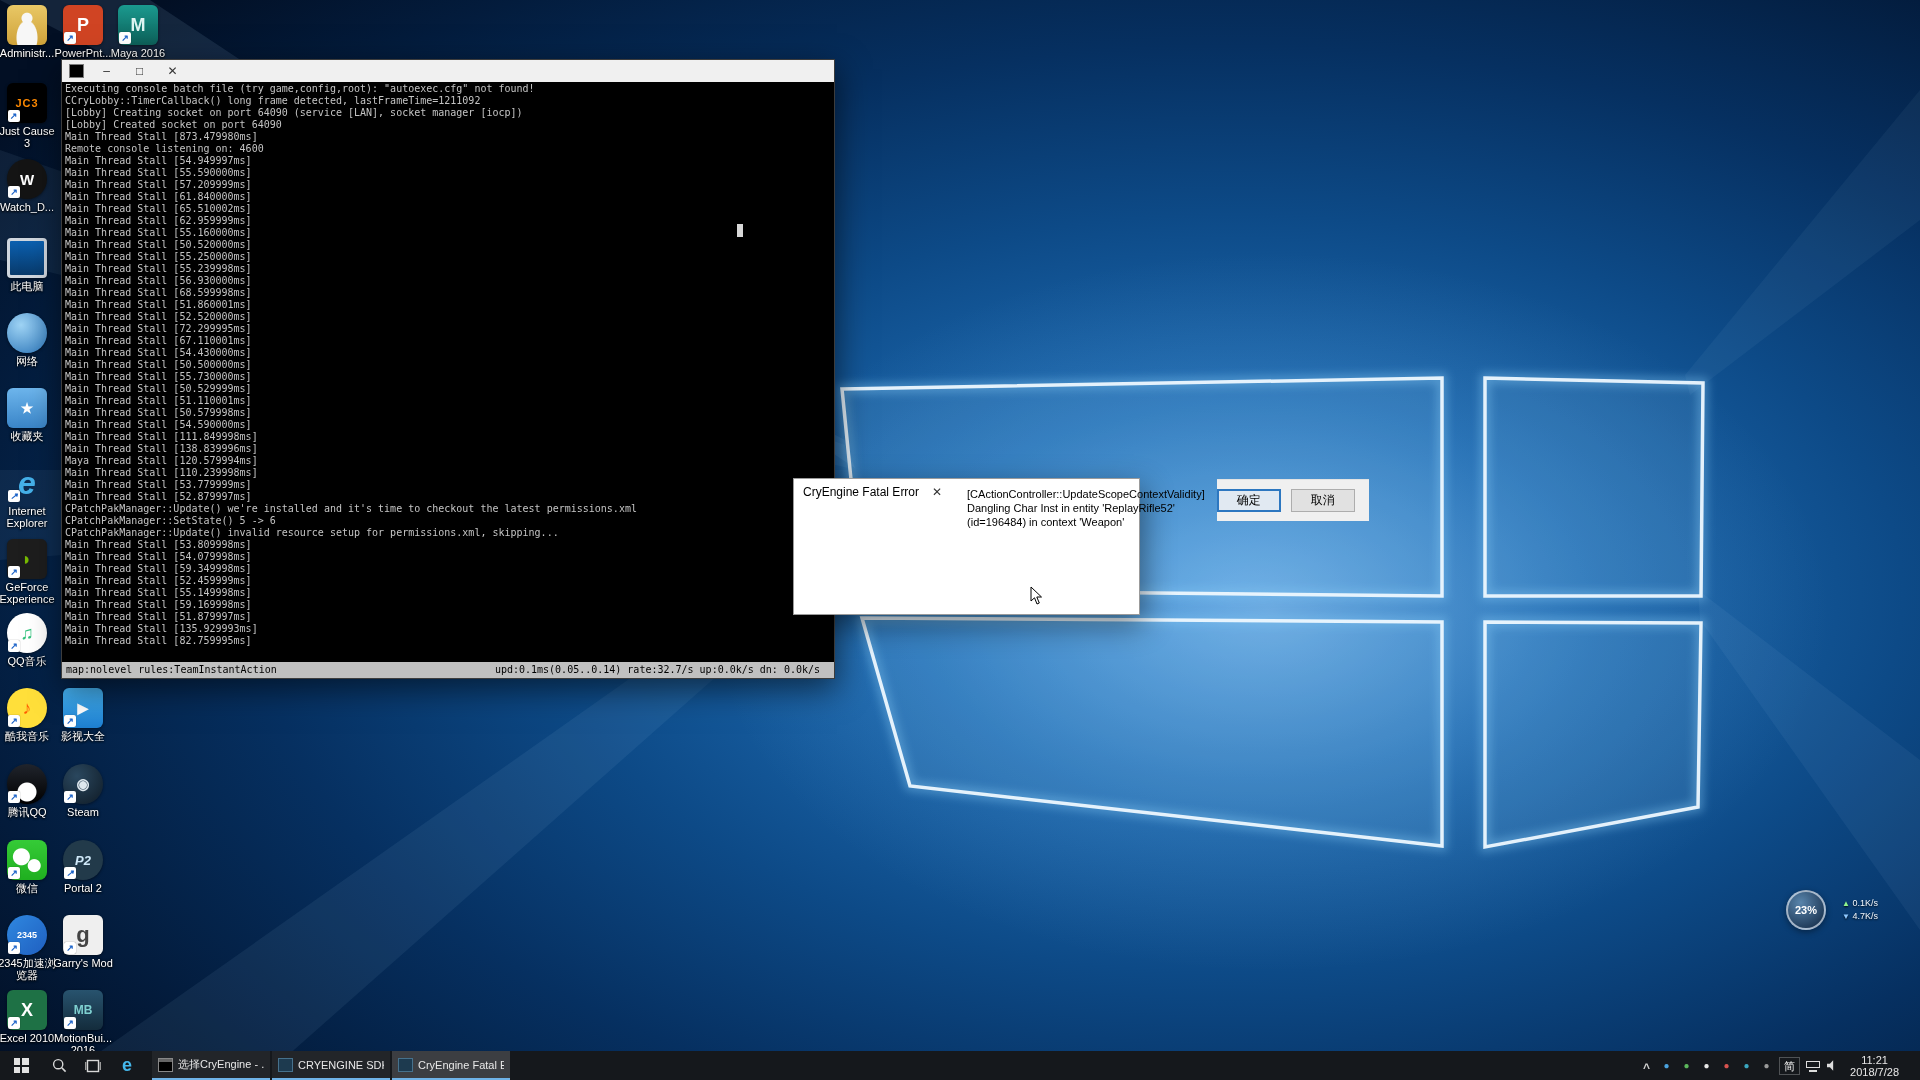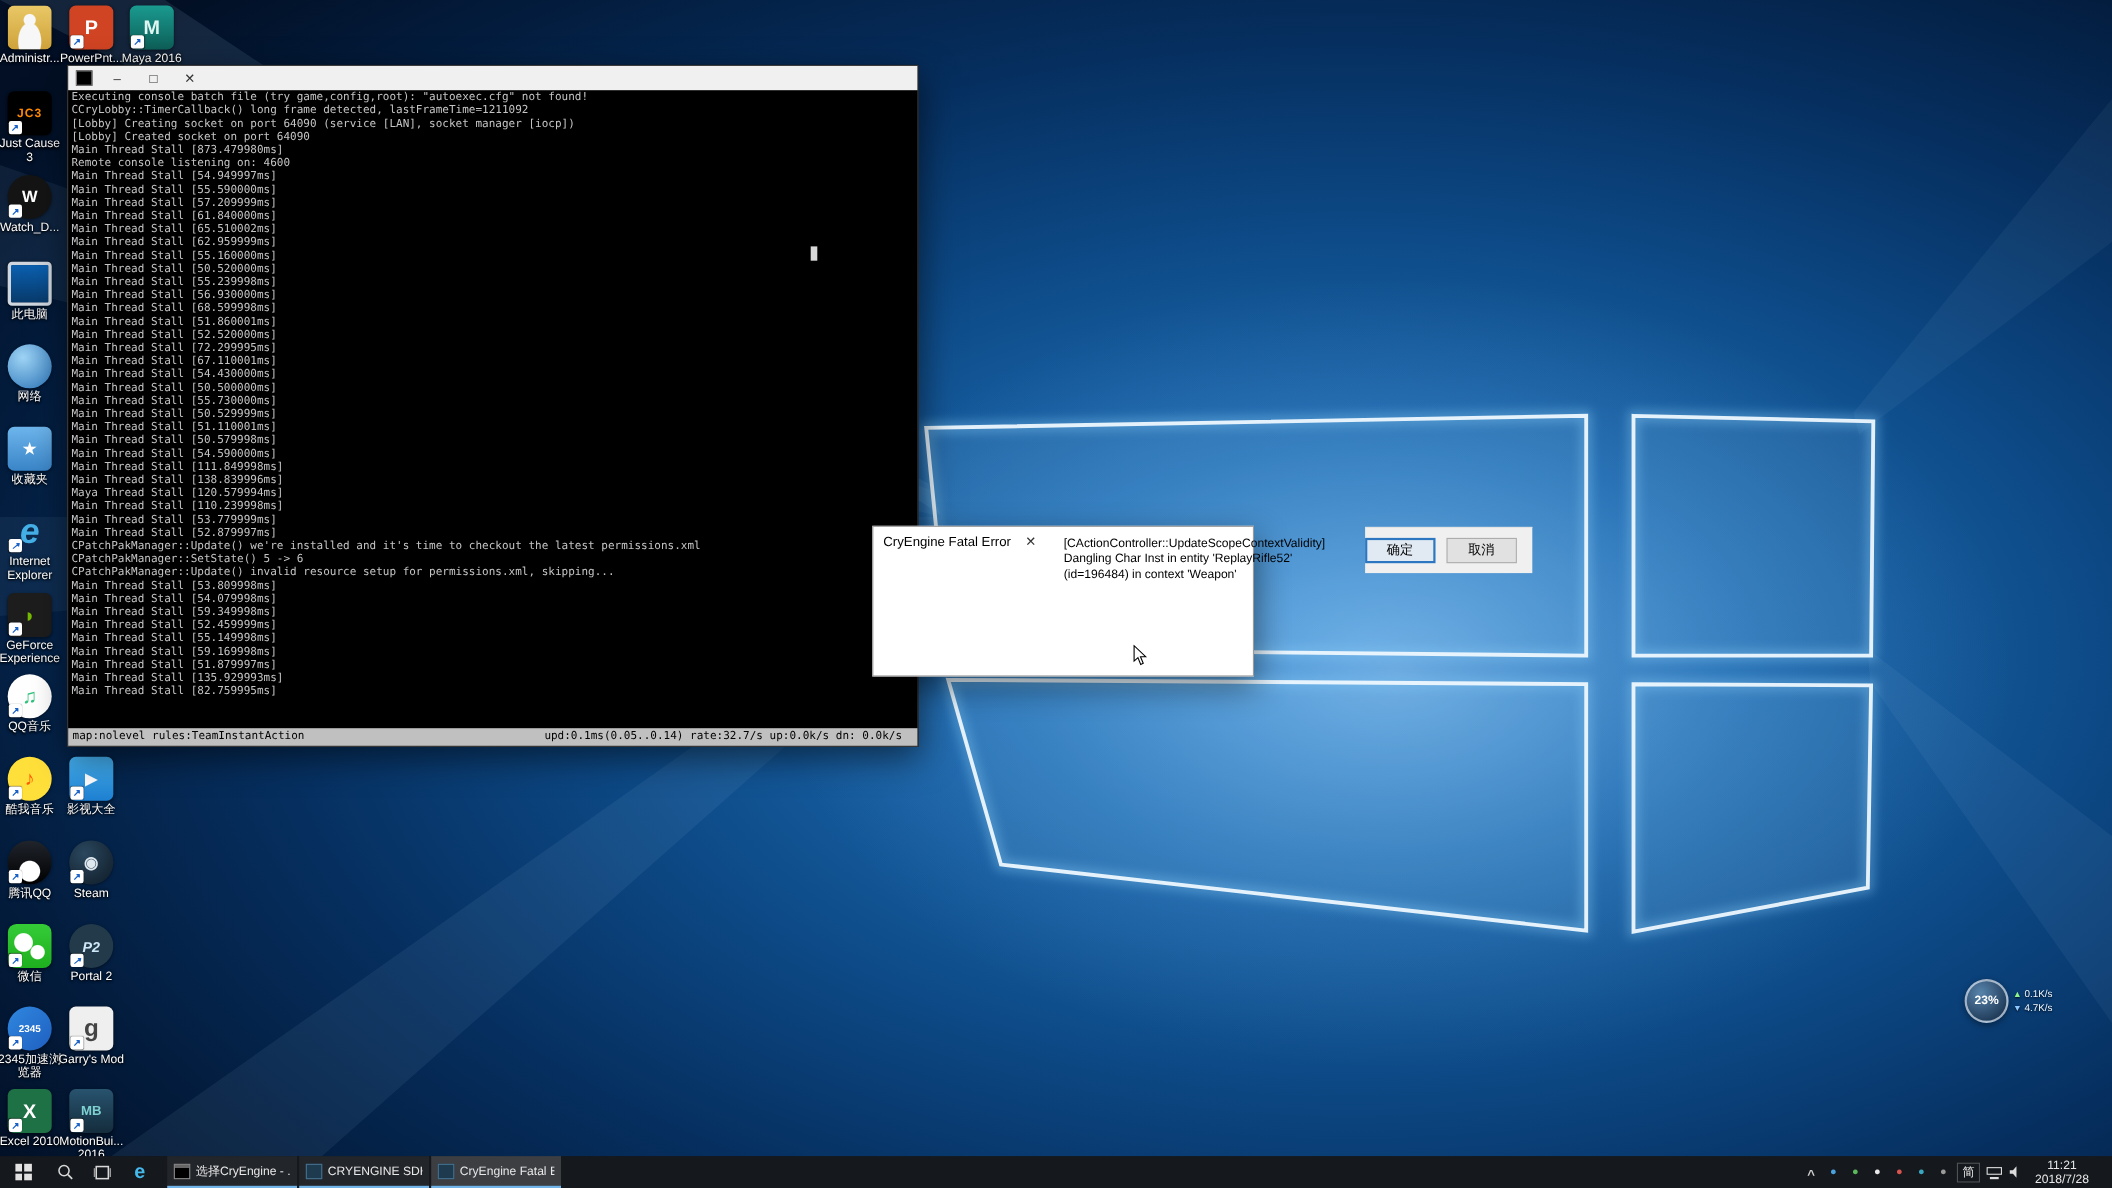--- a/index.html
+++ b/index.html
@@ -58,21 +58,21 @@
                      font-family:"DejaVu Sans Mono",monospace;font-size:10px;line-height:16px;padding:0 14px 0 4px;}
   
   .dialog{position:absolute;left:793px;top:478px;width:345px;height:135px;z-index:20;background:#fff;
           border:1px solid #9b9b9b;box-shadow:4px 10px 28px rgba(0,0,0,.45);display:flex;flex-direction:row;}
   .dialog-titlebar{height:26px;display:flex;align-items:center;flex:none;}
   .dialog-title{flex:1;font-size:12px;color:#000;padding-left:9px;}
   .dialog-close{width:36px;height:100%;display:flex;align-items:center;justify-content:center;color:#333;font-size:12px;}
   .dialog-body{flex:1;padding:8px 12px 0;}
   .dialog-msg{font-size:11px;color:#000;line-height:14px;max-width:312px;}
   .dialog-footer{height:41px;flex:none;background:#f0f0f0;border-top:1px solid #e3e3e3;display:flex;align-items:center;
-                 justify-content:flex-end;gap:10px;padding-right:14px;margin-left:24px;}
+                 justify-content:flex-end;gap:10px;padding-right:14px;}
   .dlg-btn{width:64px;height:23px;font-size:12px;display:flex;align-items:center;justify-content:center;
            background:#e1e1e1;border:1px solid #adadad;box-sizing:border-box;}
   .dlg-btn.primary{background:#e1e9f2;border:2px solid #2d77c0;}
   
   .taskbar{position:absolute;left:0;bottom:0;width:1920px;height:29px;background:#15181c;z-index:50;
            display:flex;align-items:stretch;}
   .tb-start{width:42px;display:flex;align-items:center;justify-content:center;}
   .win-logo{width:15px;height:15px;display:grid;grid-template-columns:1fr 1fr;grid-template-rows:1fr 1fr;gap:2px;}
   .win-logo span{background:#e2e2e2;}
   .tb-icon-btn{width:34px;display:flex;align-items:center;justify-content:center;}
@@ -96,21 +96,21 @@
   .ic-net::after{content:"";position:absolute;left:3px;right:3px;bottom:0;height:1.5px;background:#ddd;}
   .ic-vol{width:12px;height:11px;background:#ddd;clip-path:polygon(0 35%,28% 35%,55% 2%,55% 98%,28% 65%,0 65%);}
   .tray-clock{color:#e8e8e8;font-size:11px;line-height:12px;text-align:center;padding:0 8px 0 5px;}
   .show-desktop{width:5px;border-left:1px solid rgba(255,255,255,.25);}
   
   .net-widget{position:absolute;left:1786px;top:890px;z-index:40;display:flex;align-items:center;}
   .net-ball{width:40px;height:40px;border-radius:50%;color:#fff;font-size:11px;font-weight:bold;
             display:flex;align-items:center;justify-content:center;
             background:radial-gradient(circle at 35% 30%,rgba(96,138,176,.92),rgba(15,35,60,.94));
             border:2px solid rgba(230,240,250,.65);box-shadow:0 2px 6px rgba(0,0,0,.4);box-sizing:border-box;}
-  .net-speeds{margin-left:4px;font-size:9px;color:#f2f8ff;text-shadow:0 1px 2px rgba(0,0,0,.85);line-height:12px;white-space:nowrap;}
+  .net-speeds{margin-left:16px;font-size:9px;color:#f2f8ff;text-shadow:0 1px 2px rgba(0,0,0,.85);line-height:12px;white-space:nowrap;}
   .net-speeds .arr-up{color:#8ef58e;font-size:8px;}
   .net-speeds .arr-dn{color:#8ec8ff;font-size:8px;}
   
   .mouse-cursor{position:absolute;left:1030px;top:586px;z-index:100;}
 </style>
 </head>
 <body>
 
 <svg class="wallpaper" width="1920" height="1080" viewBox="0 0 1920 1080">
   <defs>
@@ -321,20 +321,21 @@
       <div class="cline">Main Thread Stall [873.479980ms]</div>
       <div class="cline">Remote console listening on: 4600</div>
       <div class="cline">Main Thread Stall [54.949997ms]</div>
       <div class="cline">Main Thread Stall [55.590000ms]</div>
       <div class="cline">Main Thread Stall [57.209999ms]</div>
       <div class="cline">Main Thread Stall [61.840000ms]</div>
       <div class="cline">Main Thread Stall [65.510002ms]</div>
       <div class="cline">Main Thread Stall [62.959999ms]</div>
       <div class="cline">Main Thread Stall [55.160000ms]</div>
       <div class="cline">Main Thread Stall [50.520000ms]</div>
+      <div class="cline">Main Thread Stall [55.250000ms]</div>
       <div class="cline">Main Thread Stall [55.239998ms]</div>
       <div class="cline">Main Thread Stall [56.930000ms]</div>
       <div class="cline">Main Thread Stall [68.599998ms]</div>
       <div class="cline">Main Thread Stall [51.860001ms]</div>
       <div class="cline">Main Thread Stall [52.520000ms]</div>
       <div class="cline">Main Thread Stall [72.299995ms]</div>
       <div class="cline">Main Thread Stall [67.110001ms]</div>
       <div class="cline">Main Thread Stall [54.430000ms]</div>
       <div class="cline">Main Thread Stall [50.500000ms]</div>
       <div class="cline">Main Thread Stall [55.730000ms]</div>

